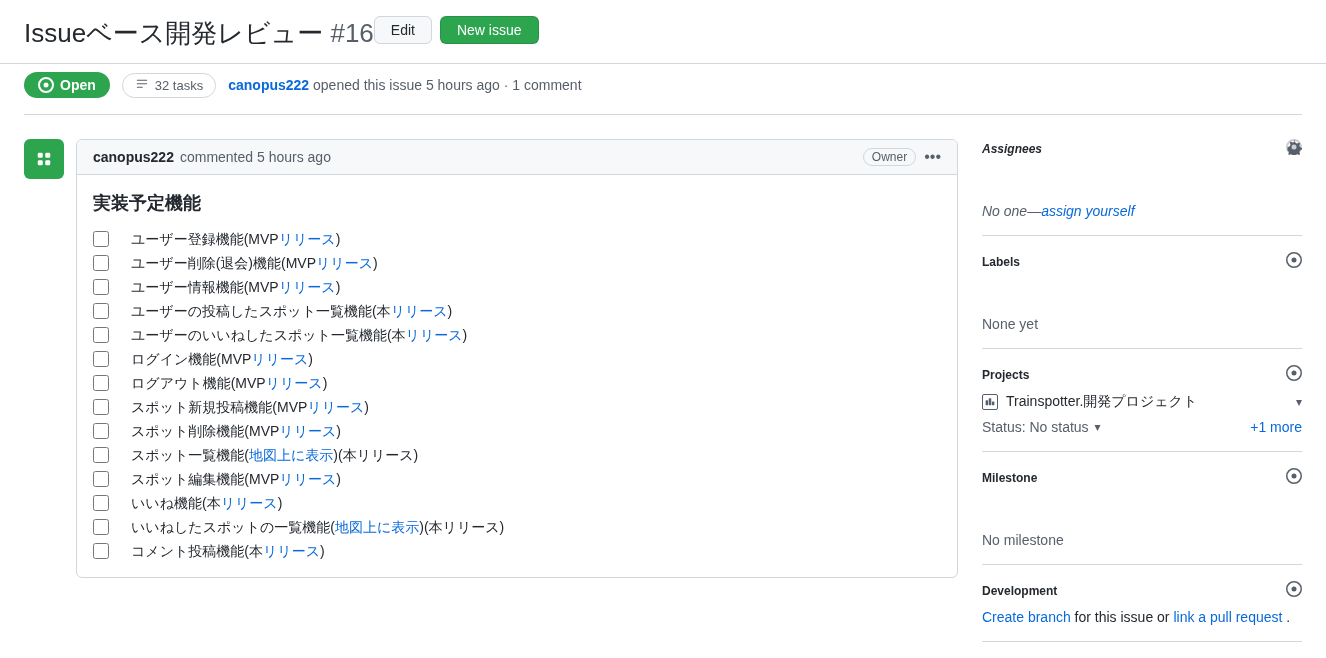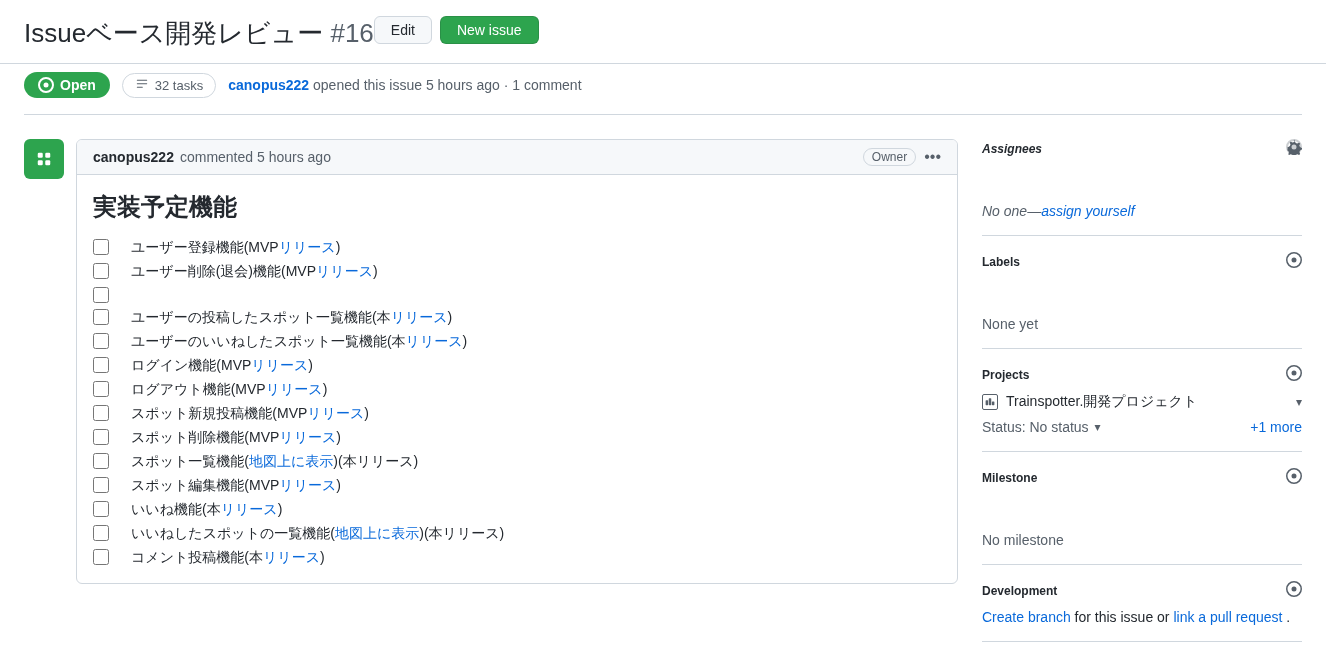--- a/index.html
+++ b/index.html
@@ -198,21 +198,21 @@
       display: flex;
       align-items: center;
       gap: 2px;
     }
 
     .comment-body {
       padding: 16px;
     }
 
     .comment-section-title {
-      font-size: 24px;
+      font-size: 18px;
       font-weight: 600;
       margin-bottom: 16px;
     }
 
     .checklist {
       list-style: none;
       display: flex;
       flex-direction: column;
       gap: 6px;
     }
@@ -425,20 +425,21 @@
             <li class="checklist-item">
               <input type="checkbox" style="">
               <span>ユーザー登録機能(MVP<span class="link-blue">リリース</span>)</span>
             </li>
             <li class="checklist-item">
               <input type="checkbox" style="">
               <span>ユーザー削除(退会)機能(MVP<span class="link-blue">リリース</span>)</span>
             </li>
             <li class="checklist-item">
               <input type="checkbox" style="">
+              <span>ユーザー情報機能(MVP<span class="link-blue">リリース</span>)</span>
             </li>
             <li class="checklist-item">
               <input type="checkbox" style="">
               <span>ユーザーの投稿したスポット一覧機能(本<span class="link-blue">リリース</span>)</span>
             </li>
             <li class="checklist-item">
               <input type="checkbox" style="">
               <span>ユーザーのいいねしたスポット一覧機能(本<span class="link-blue">リリース</span>)</span>
             </li>
             <li class="checklist-item">

